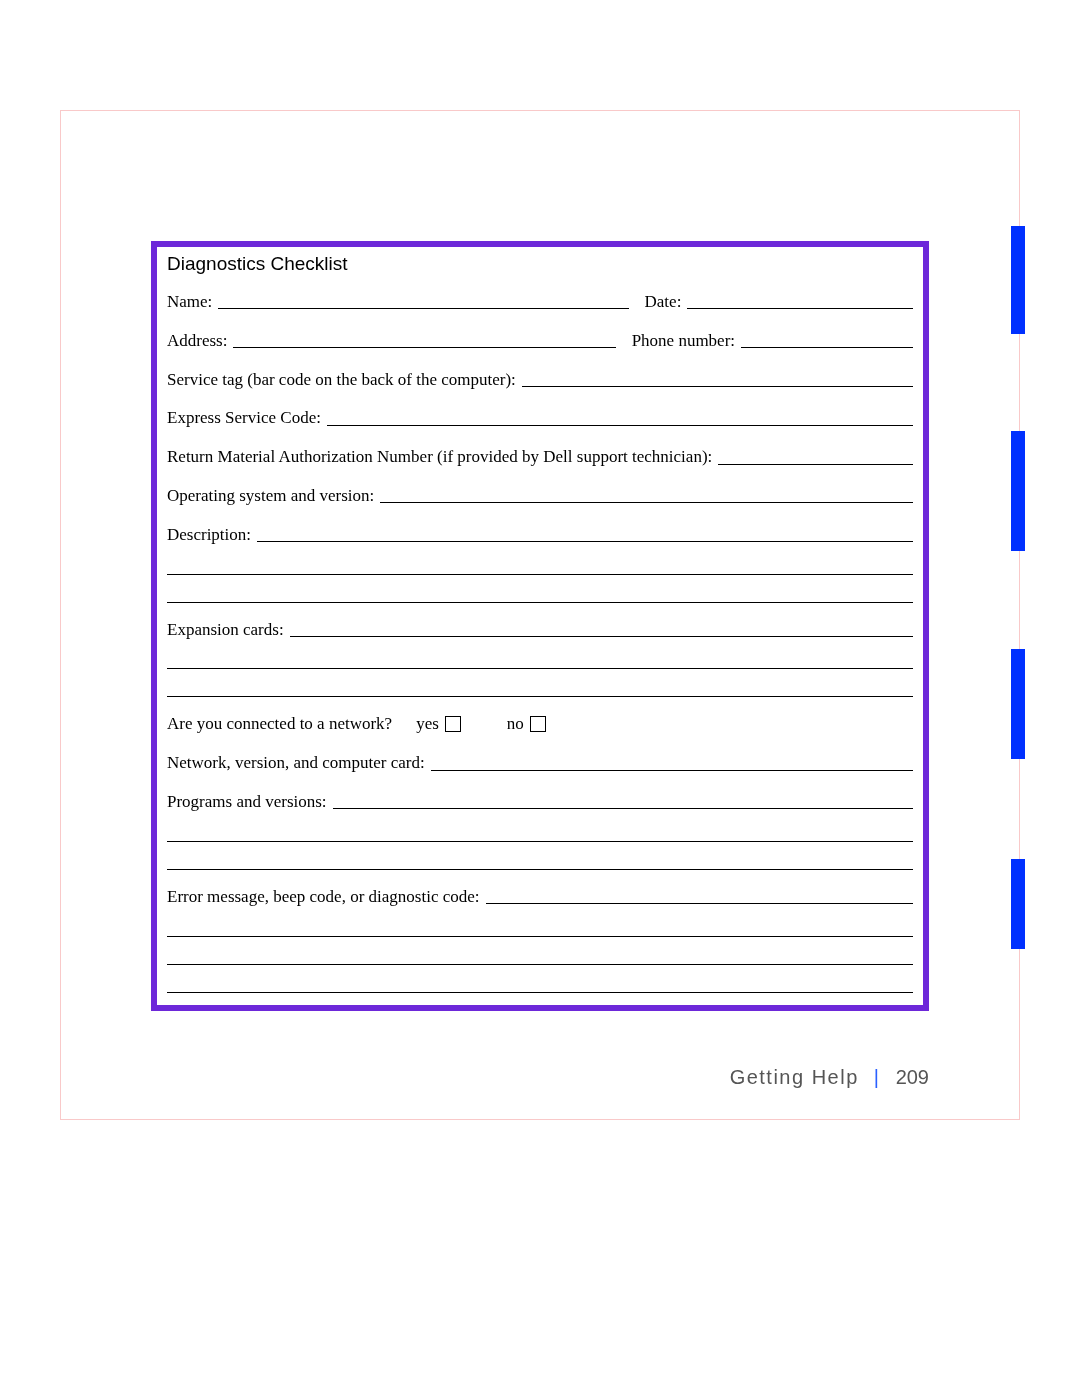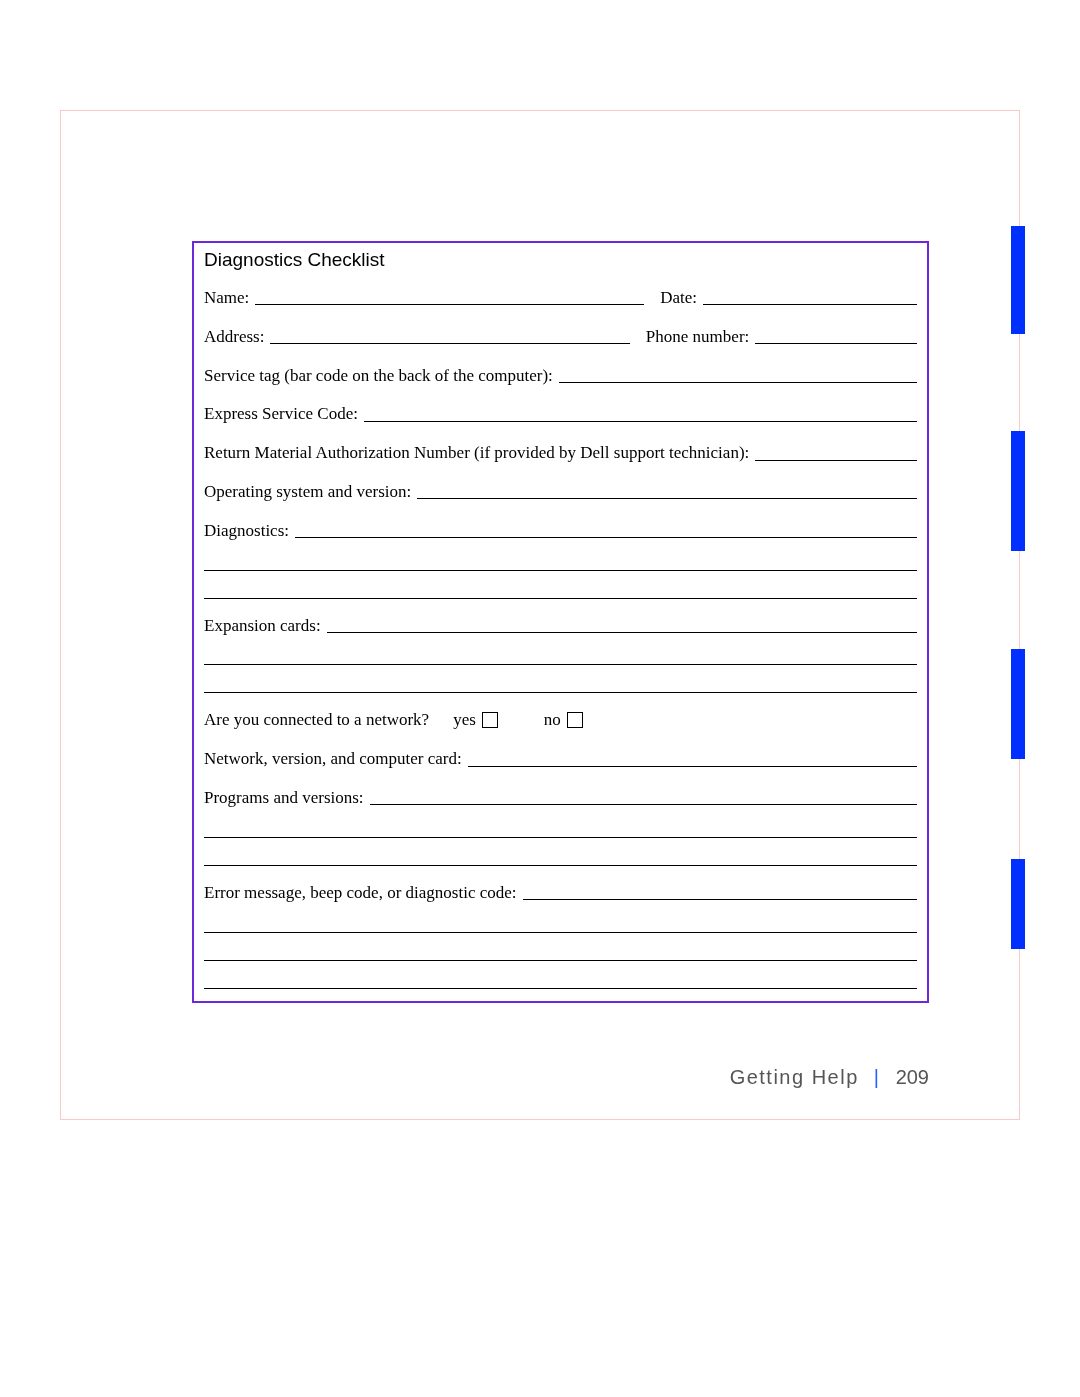--- a/index.html
+++ b/index.html
@@ -27,23 +27,22 @@
     right: -6px;
     width: 14px;
     background: #0030ff;
   }
   .tab1 { top: 115px; height: 108px; }
   .tab2 { top: 320px; height: 120px; }
   .tab3 { top: 538px; height: 110px; }
   .tab4 { top: 748px; height: 90px; }
 
   .form-box {
-    border: 2px solid #6d28d9;
+    border: 6px solid #6d28d9;
     padding: 6px 10px 12px 10px;
-    margin-left: 41px;
   }
   .form-title {
     font-family: Arial, Helvetica, sans-serif;
     font-size: 19px;
     font-weight: 400;
     margin: 0 0 10px 0;
   }
   .row {
     display: flex;
     align-items: center;
@@ -133,21 +132,21 @@
       <span class="lbl">Return Material Authorization Number (if provided by Dell support technician):</span>
       <span class="blank"></span>
     </div>
 
     <div class="row">
       <span class="lbl">Operating system and version:</span>
       <span class="blank"></span>
     </div>
 
     <div class="row">
-      <span class="lbl">Diagnostics:</span>
+      <span class="lbl">Description:</span>
       <span class="blank"></span>
     </div>
     <div class="extra-line indent"></div>
     <div class="extra-line indent"></div>
 
     <div class="row">
       <span class="lbl">Expansion cards:</span>
       <span class="blank"></span>
     </div>
     <div class="extra-line indent"></div>

